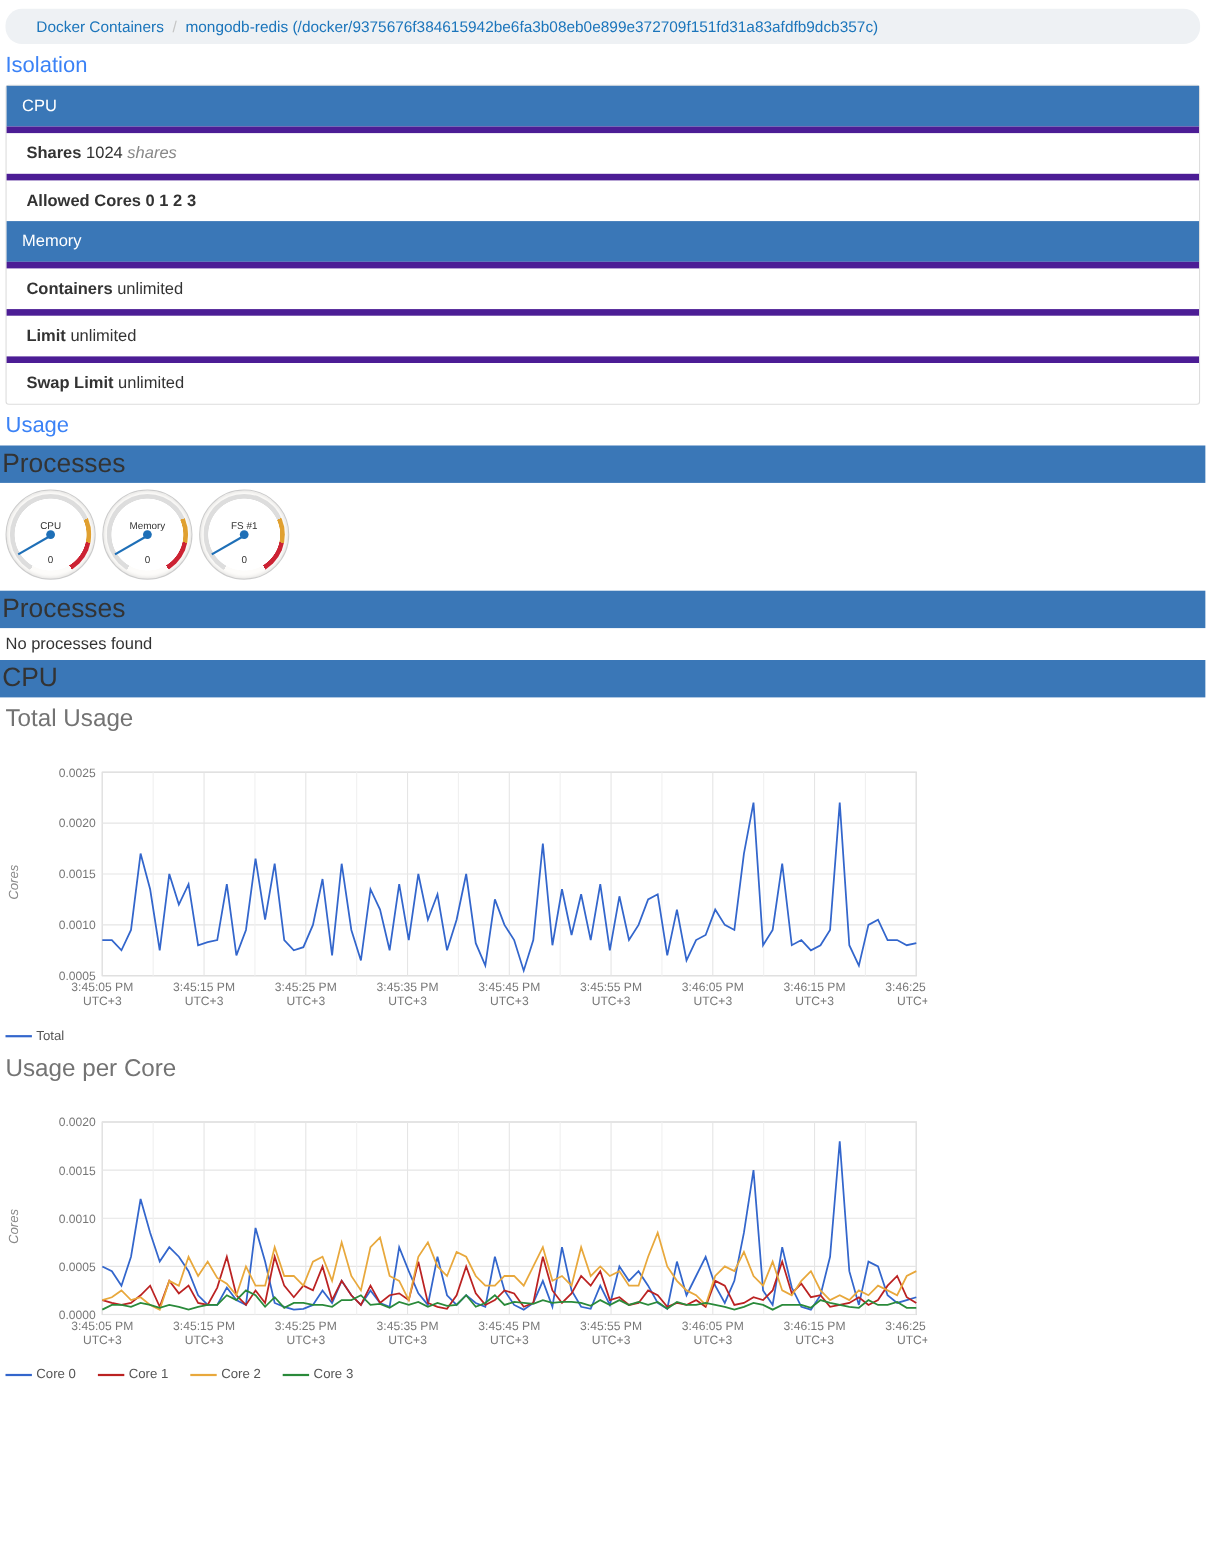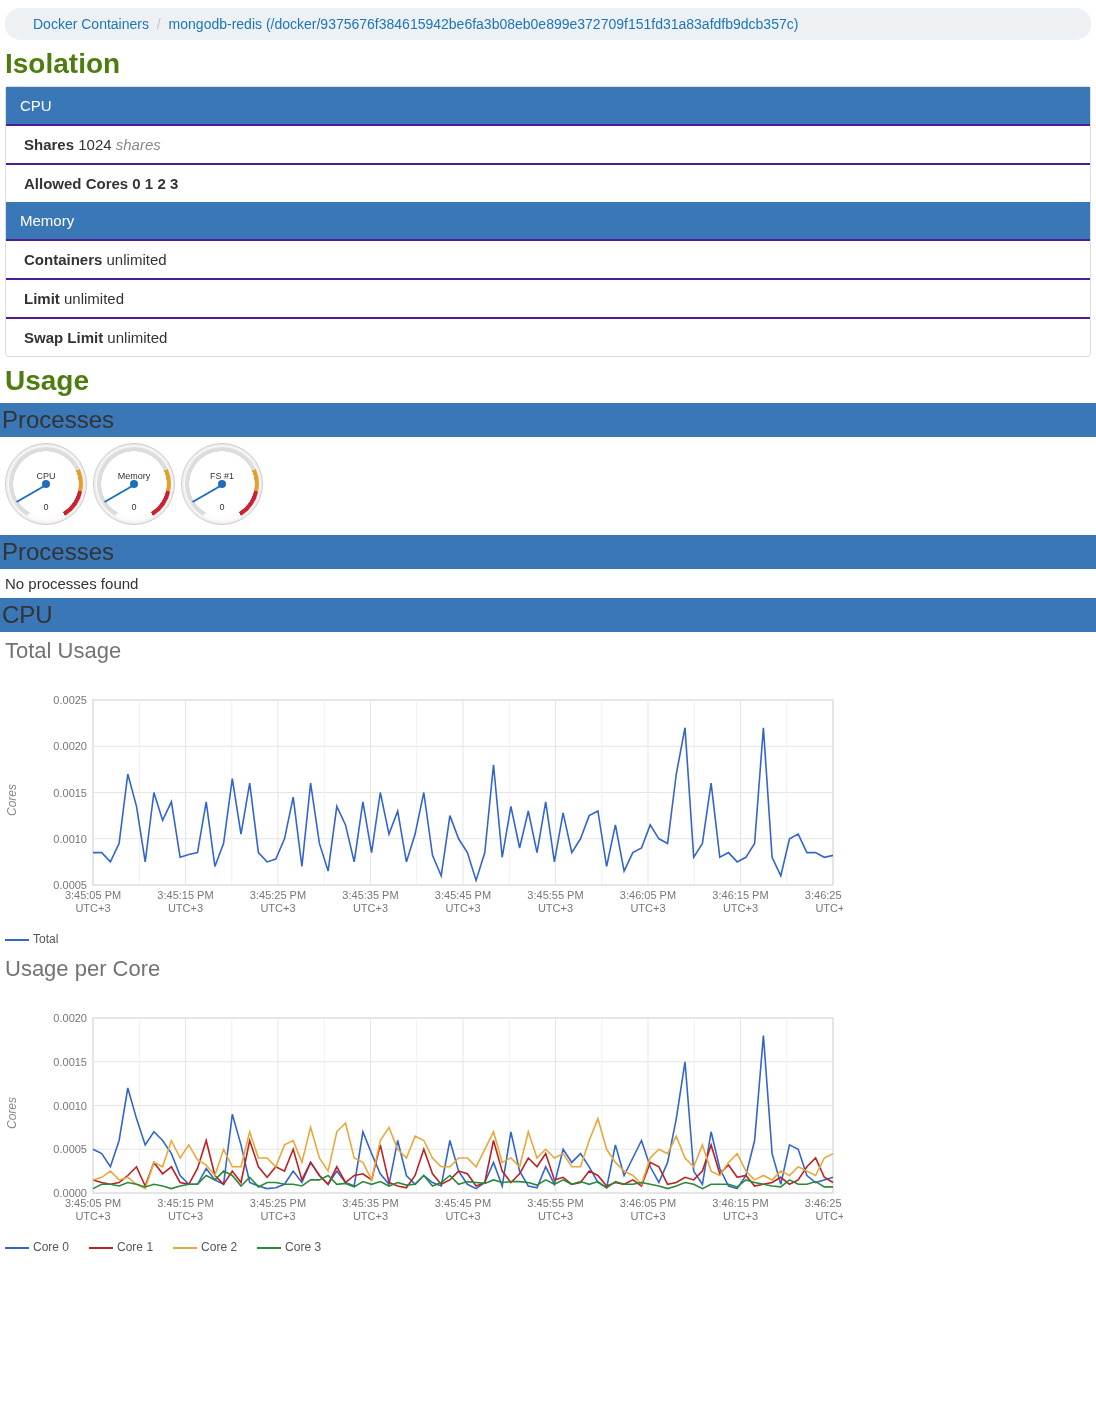--- a/index.html
+++ b/index.html
@@ -1,23 +1,23 @@
 <!DOCTYPE html>
 <html><head>
 <meta charset="utf-8">
 <style>
   html,body{margin:0;padding:0;font-family:"Segoe UI","Helvetica Neue",Arial,sans-serif;font-size:14px;color:#333;background:#fff;width:1096px}
   .breadcrumb{background:#eef1f4;padding:8px 28px;border-radius:15px;margin:8px 5px 4px 5px}
   .breadcrumb a{color:#1b75bb;text-decoration:none}
   .breadcrumb .sep{color:#c5c5c5;margin:0 4px}
-  h2.sec-title{font-size:28px;font-weight:700;color:#4d7c0f;margin:8px 5px 6px 5px}
+  h2.sec-title{font-size:20px;font-weight:400;color:#3b82f6;margin:8px 5px 6px 5px}
   h3.sub-title{font-size:22px;font-weight:400;color:#737373;margin:6px 5px 6px 5px}
   .panel{margin:0 5px 0 5px;border:1px solid #ddd;border-radius:3px}
   .panel-head{background:#3a77b7;color:#fff;padding:10px 14px;font-size:15px}
-  .panel-row{padding:10px 18px;border-top:2px solid #4c1d95;font-size:15px}
+  .panel-row{padding:10px 18px;border-top:6px solid #4c1d95;font-size:15px}
   .panel-row b{font-weight:700}
   .panel-row .unit{color:#888;font-style:italic}
   .bar-head2{background:#3a77b7;color:#333;padding:3px 2px;font-size:24px;margin:0}
   .note{margin:6px 5px;font-size:15px}
   
   .gauges{display:flex;gap:6px;margin:6px 5px 10px 5px}
   .gauge{width:80px;height:80px;border-radius:50%;border:1px solid #ccc;background:#fdfcfa;position:relative;box-shadow:inset 0 0 4px rgba(0,0,0,.15)}
   .gauge .ring{position:absolute;inset:3px;border-radius:50%;background:radial-gradient(circle at 50% 50%,#fff 0 62%,transparent 63%),conic-gradient(from 210deg,#ddd 0 60%,#e0a030 60% 70%,#c23 70% 83%,transparent 83% 100%)}
   .gauge .label{position:absolute;left:0;right:0;top:27px;text-align:center;font-size:9px;color:#333}
   .gauge .zero{position:absolute;left:0;right:0;top:58px;text-align:center;font-size:9px;color:#333}

